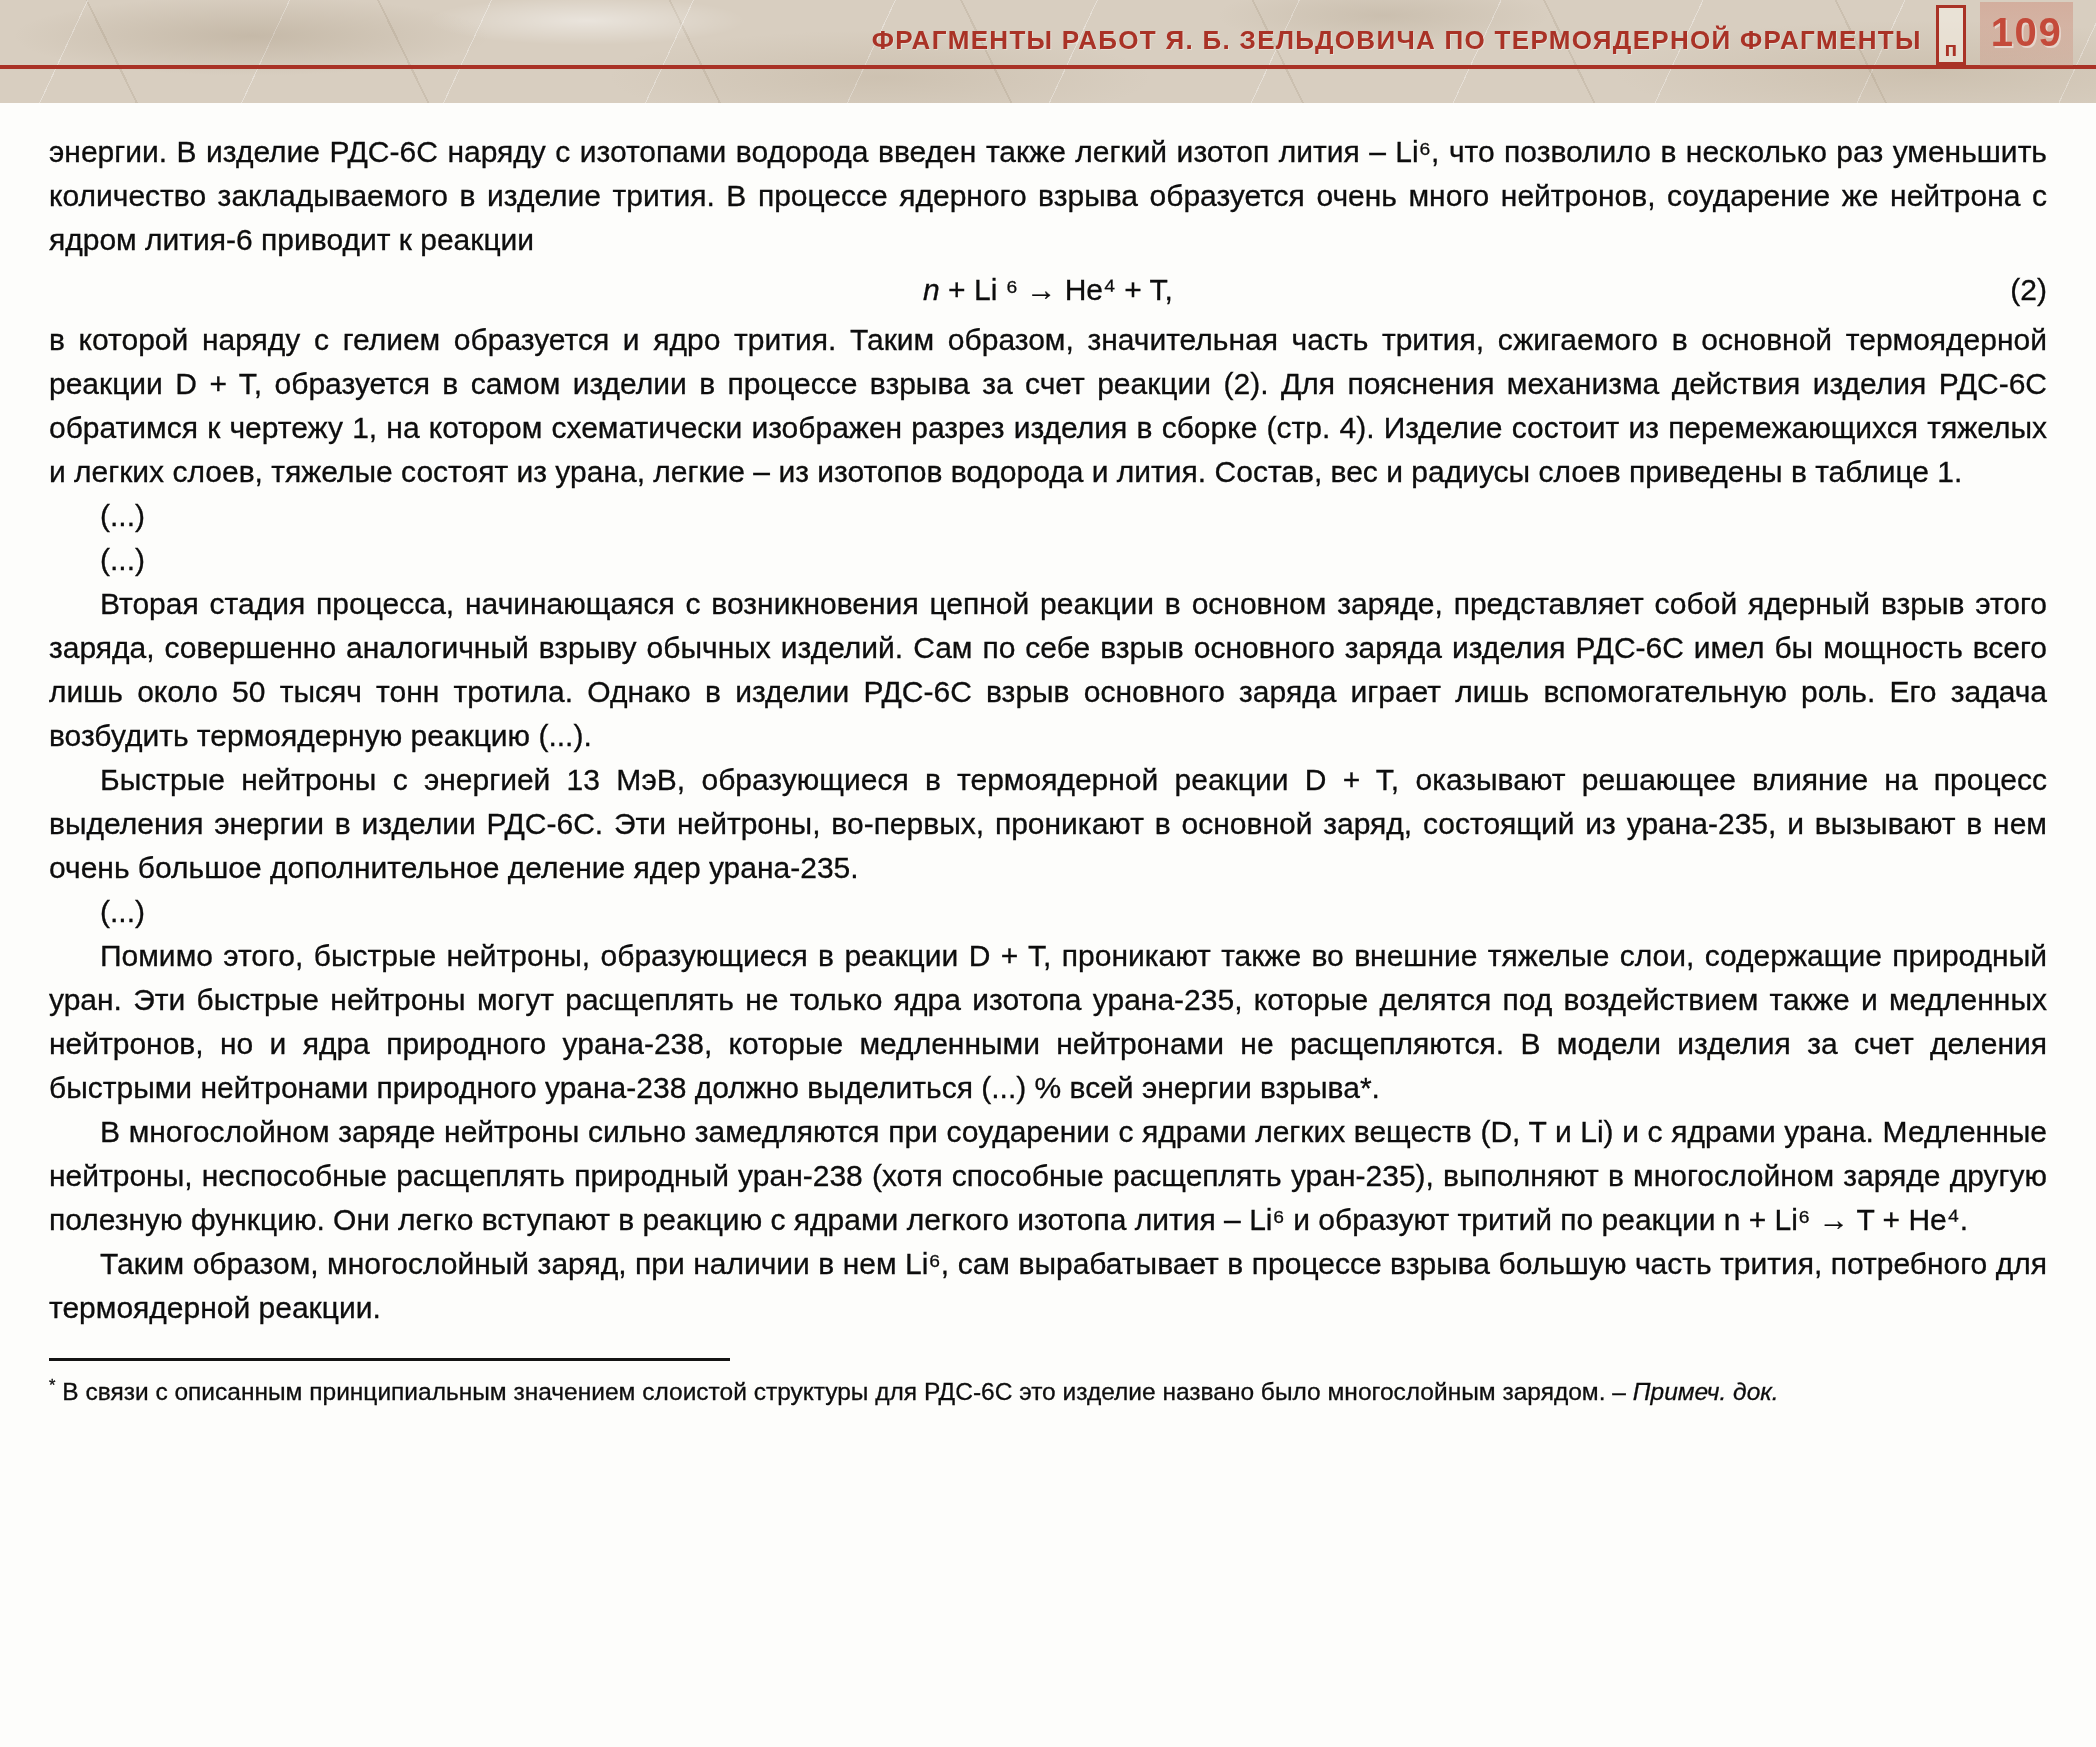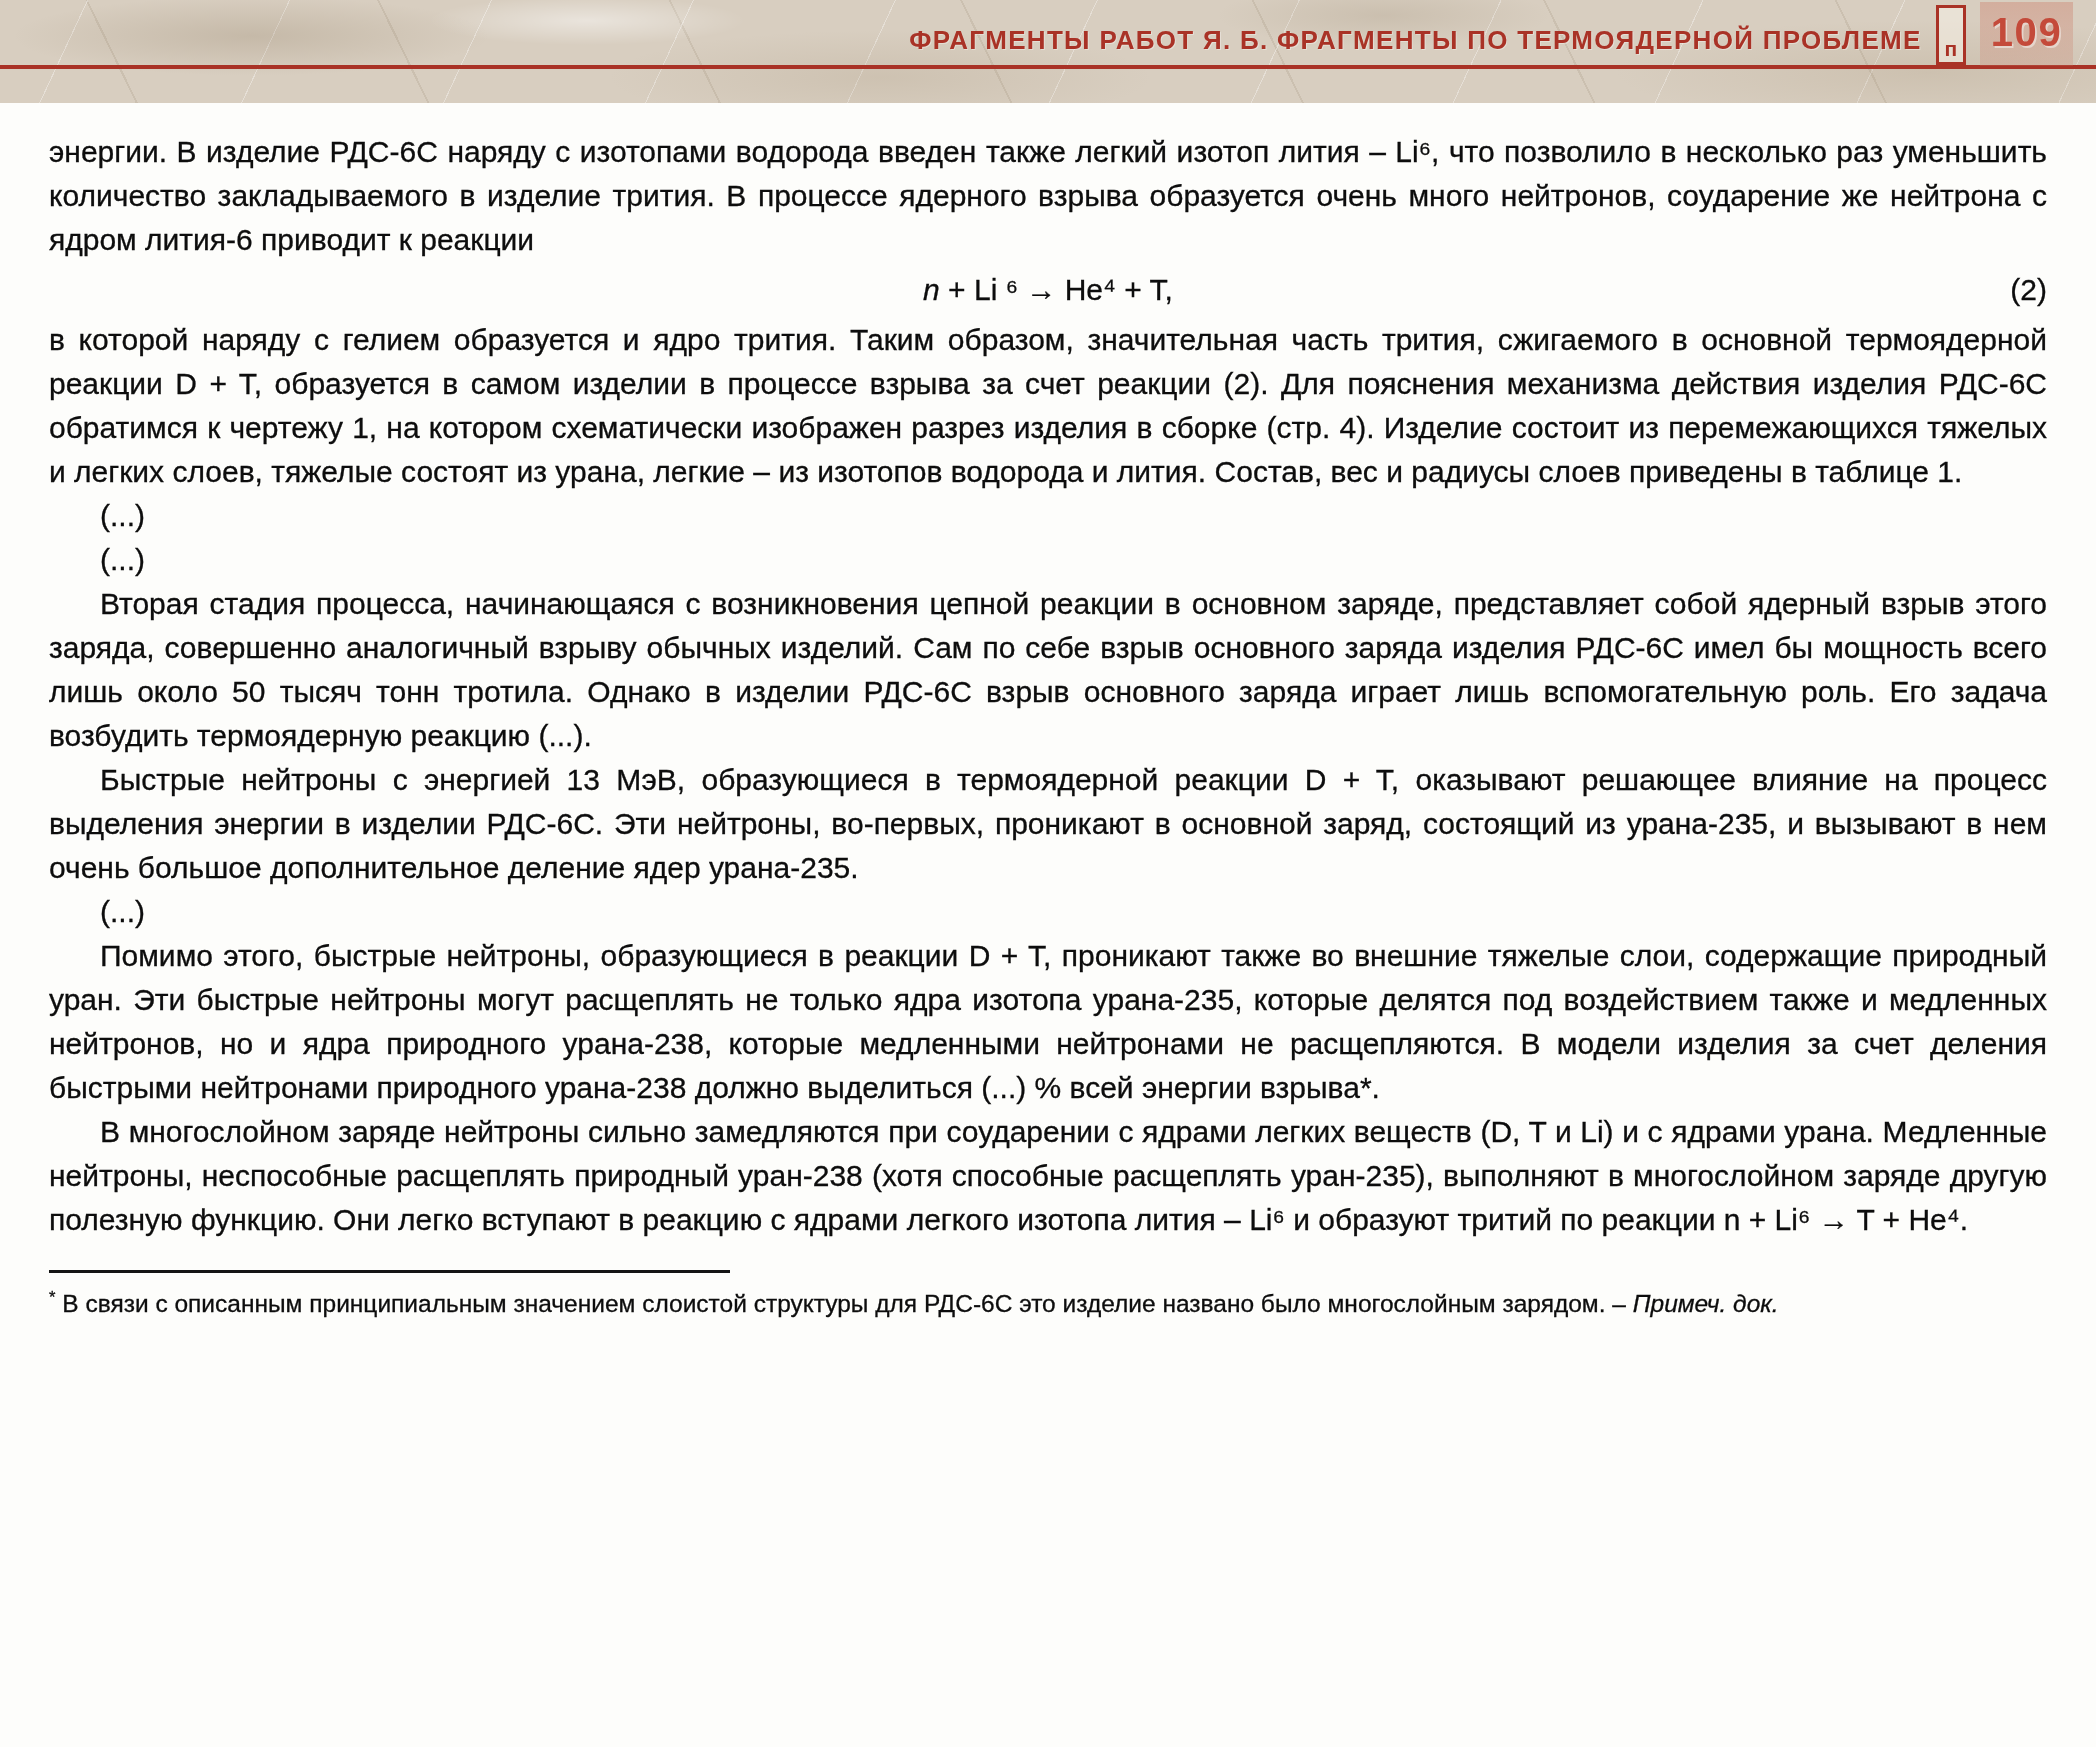--- a/index.html
+++ b/index.html
@@ -93,21 +93,21 @@
   .footnote-text em{font-style:italic;}
 </style>
 </head>
 <body>
 
 <div class="page">
 
   <header class="band">
     <div class="red-rule"></div>
     <div class="band-row">
-      <span class="band-title">ФРАГМЕНТЫ РАБОТ Я. Б. ФРАГМЕНТЫ  ПО ТЕРМОЯДЕРНОЙ ПРОБЛЕМЕ</span>
+      <span class="band-title">ФРАГМЕНТЫ РАБОТ Я. Б. ЗЕЛЬДОВИЧА  ПО ТЕРМОЯДЕРНОЙ ФРАГМЕНТЫ</span>
       <span class="ornament">
           <span>п</span>
         </span>
       <span class="page-num">109</span>
     </div>
   </header>
 
   <main class="content">
 
     <p class="para">энергии. В изделие РДС-6С наряду с изотопами водорода введен также легкий изотоп лития – Li⁶, что позволило в несколько раз уменьшить количество закладываемого в изделие трития. В процессе ядерного взрыва образуется очень много нейтронов, соударение же нейтрона с ядром лития-6 приводит к реакции</p>
@@ -119,20 +119,21 @@
 
     <div id="paragraphs">
         <p class="para">в которой наряду с гелием образуется и ядро трития. Таким образом, значительная часть трития, сжигаемого в основной термоядерной реакции D + T, образуется в самом изделии в процессе взрыва за счет реакции (2). Для пояснения механизма действия изделия РДС-6С обратимся к чертежу 1, на котором схематически изображен разрез изделия в сборке (стр. 4). Изделие состоит из перемежающихся тяжелых и легких слоев, тяжелые состоят из урана, легкие – из изотопов водорода и лития. Состав, вес и радиусы слоев приведены в таблице 1.</p>
         <p class="para indent">(...)</p>
         <p class="para indent">(...)</p>
         <p class="para indent">Вторая стадия процесса, начинающаяся с возникновения цепной реакции в основном заряде, представляет собой ядерный взрыв этого заряда, совершенно аналогичный взрыву обычных изделий. Сам по себе взрыв основного заряда изделия РДС-6С имел бы мощность всего лишь около 50 тысяч тонн тротила. Однако в изделии РДС-6С взрыв основного заряда играет лишь вспомогательную роль. Его задача возбудить термоядерную реакцию (...).</p>
         <p class="para indent">Быстрые нейтроны с энергией 13 МэВ, образующиеся в термоядерной реакции D + T, оказывают решающее влияние на процесс выделения энергии в изделии РДС-6С. Эти нейтроны, во-первых, проникают в основной заряд, состоящий из урана-235, и вызывают в нем очень большое дополнительное деление ядер урана-235.</p>
         <p class="para indent">(...)</p>
         <p class="para indent">Помимо этого, быстрые нейтроны, образующиеся в реакции D + T, проникают также во внешние тяжелые слои, содержащие природный уран. Эти быстрые нейтроны могут расщеплять не только ядра изотопа урана-235, которые делятся под воздействием также и медленных нейтронов, но и ядра природного урана-238, которые медленными нейтронами не расщепляются. В модели изделия за счет деления быстрыми нейтронами природного урана-238 должно выделиться (...) % всей энергии взрыва*.</p>
         <p class="para indent">В многослойном заряде нейтроны сильно замедляются при соударении с ядрами легких веществ (D, T и Li) и с ядрами урана. Медленные нейтроны, неспособные расщеплять природный уран-238 (хотя способные расщеплять уран-235), выполняют в многослойном заряде другую полезную функцию. Они легко вступают в реакцию с ядрами легкого изотопа лития – Li⁶ и образуют тритий по реакции n + Li⁶ → T + He⁴.</p>
+        <p class="para indent">Таким образом, многослойный заряд, при наличии в нем Li⁶, сам вырабатывает в процессе взрыва большую часть трития, потребного для термоядерной реакции.</p>
       </div>
 
     <div class="footnote">
       <div class="footnote-rule"></div>
       <p class="footnote-text"><sup>*</sup><span> В связи с описанным принципиальным значением слоистой структуры для РДС-6С это изделие названо было многослойным зарядом. – </span><em>Примеч. док.</em></p>
     </div>
 
   </main>
 </div>
 

